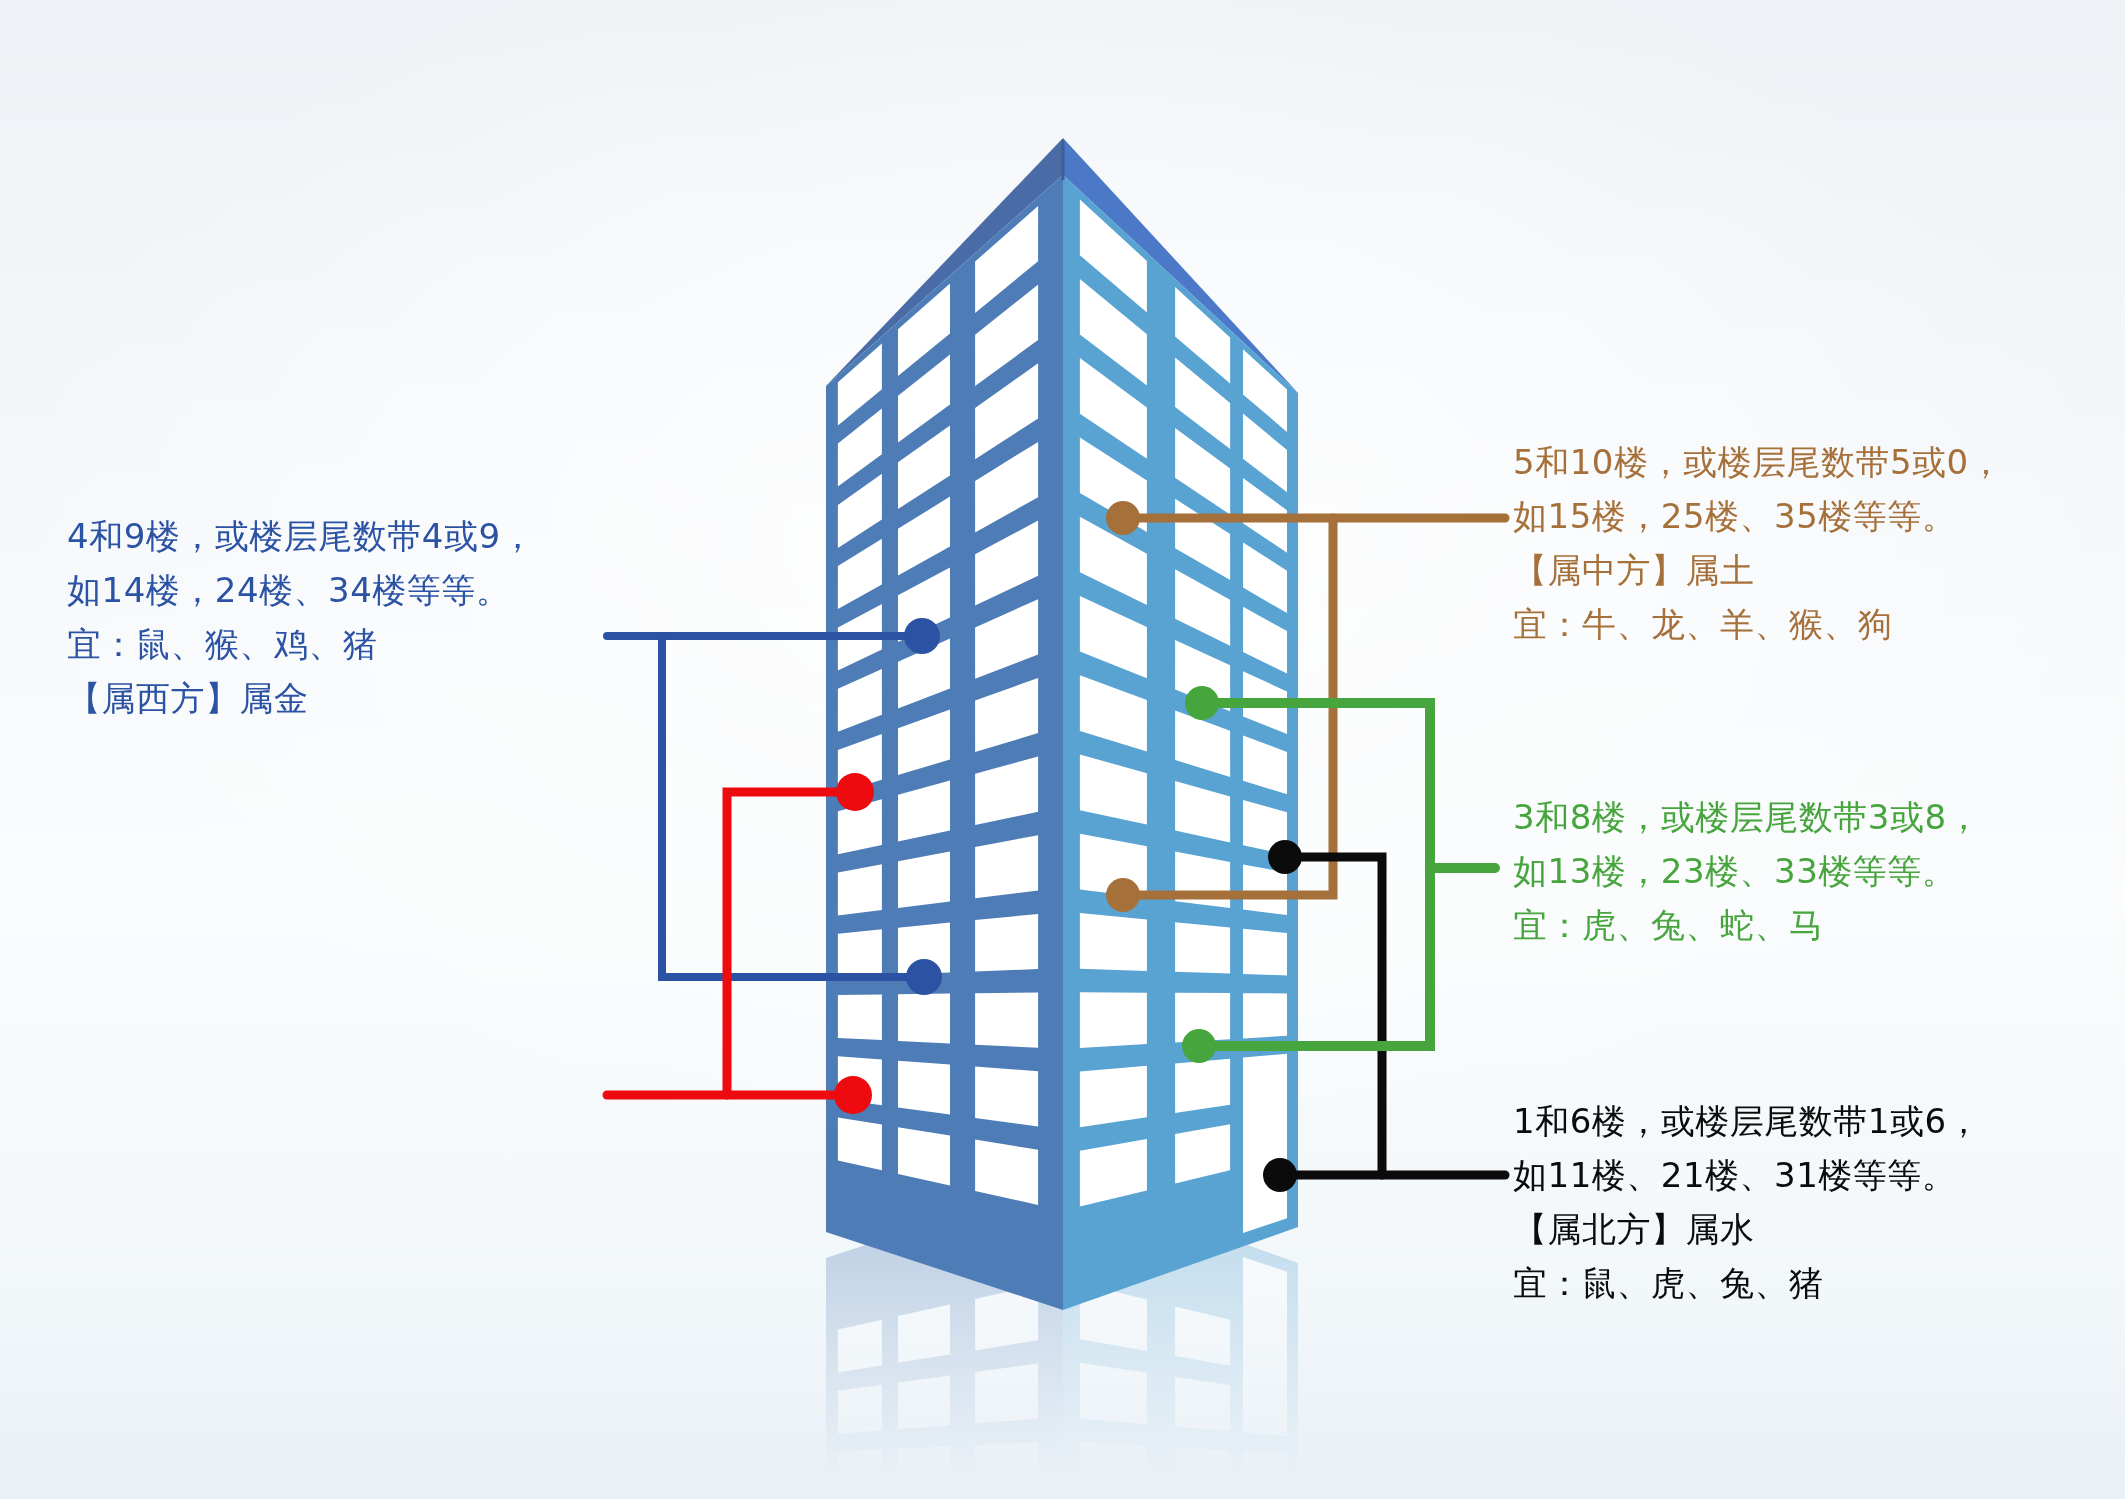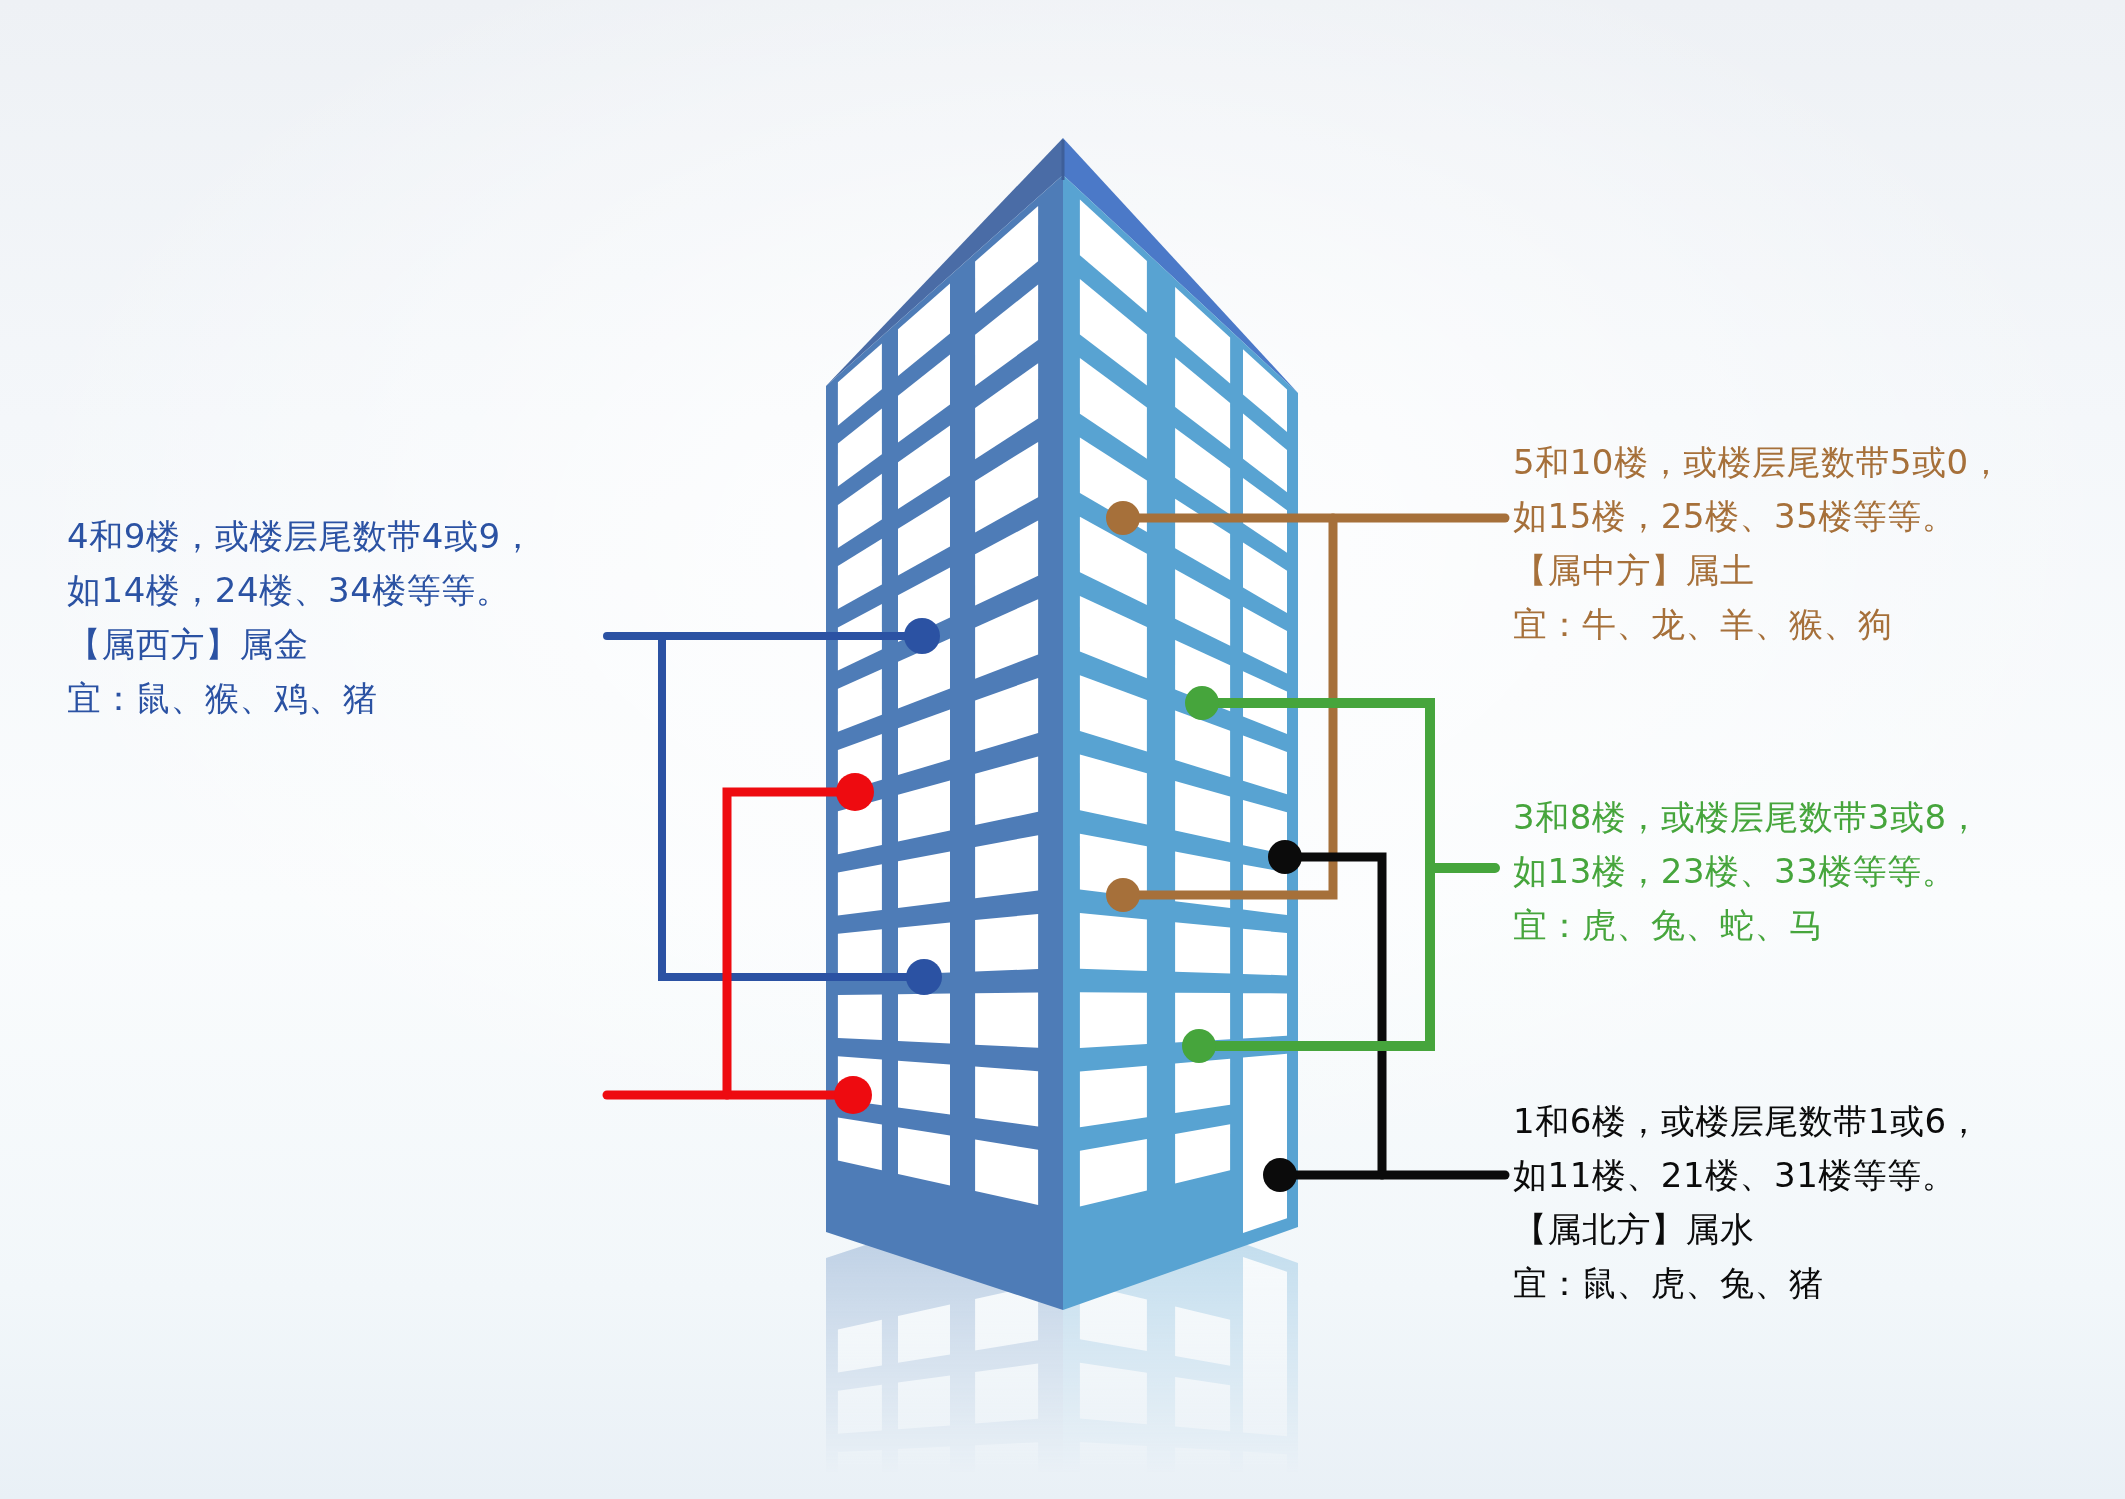--- a/index.html
+++ b/index.html
@@ -169,22 +169,22 @@
       <polyline points="1202,703 1430,703 1430,1046 1199,1046"></polyline>
       <polyline points="1430,868 1495,868"></polyline>
       <circle cx="1202" cy="703" r="17" fill="currentColor" stroke="none"></circle>
       <circle cx="1199" cy="1046" r="17" fill="currentColor" stroke="none"></circle>
     </g>
   </svg>
 
   <div class="annot" style="left: 58px; top: 509px; color: rgb(43, 82, 163); margin-left: 9px;">
     <div class="annot-line">4和9楼，或楼层尾数带4或9，</div>
     <div class="annot-line">如14楼，24楼、34楼等等。</div>
+    <div class="annot-line">宜：鼠、猴、鸡、猪</div>
     <div class="annot-line">【属西方】属金</div>
-    <div class="annot-line">宜：鼠、猴、鸡、猪</div>
   </div>
 
 
   <div class="annot" style="left: 1513px; top: 435px; color: rgb(166, 112, 58);">
     <div class="annot-line">5和10楼，或楼层尾数带5或0，</div>
     <div class="annot-line">如15楼，25楼、35楼等等。</div>
     <div class="annot-line">【属中方】属土</div>
     <div class="annot-line">宜：牛、龙、羊、猴、狗</div>
   </div>
 

